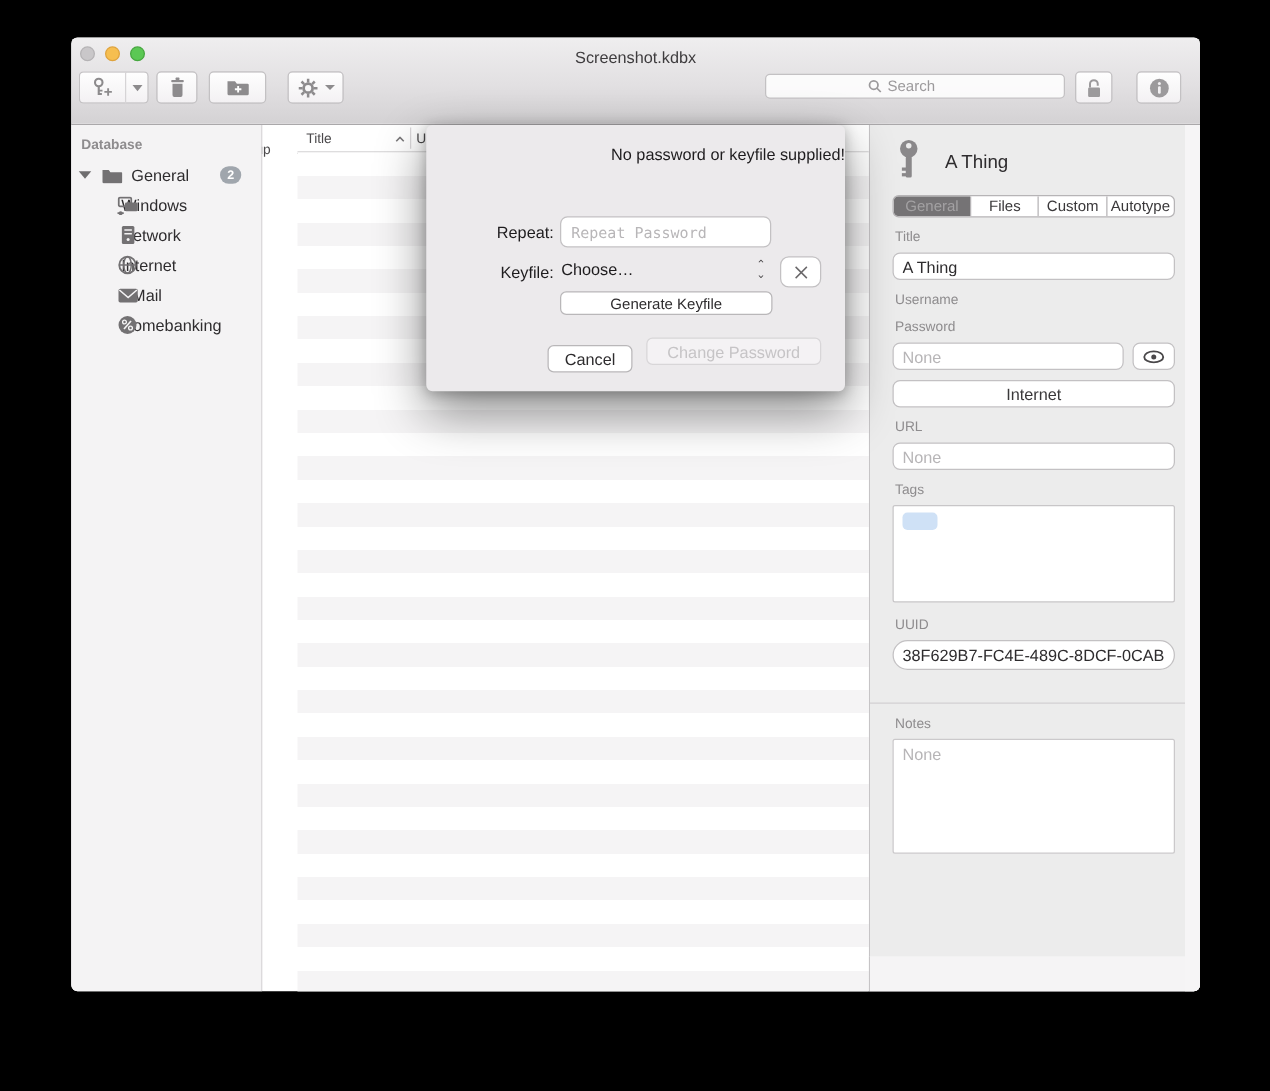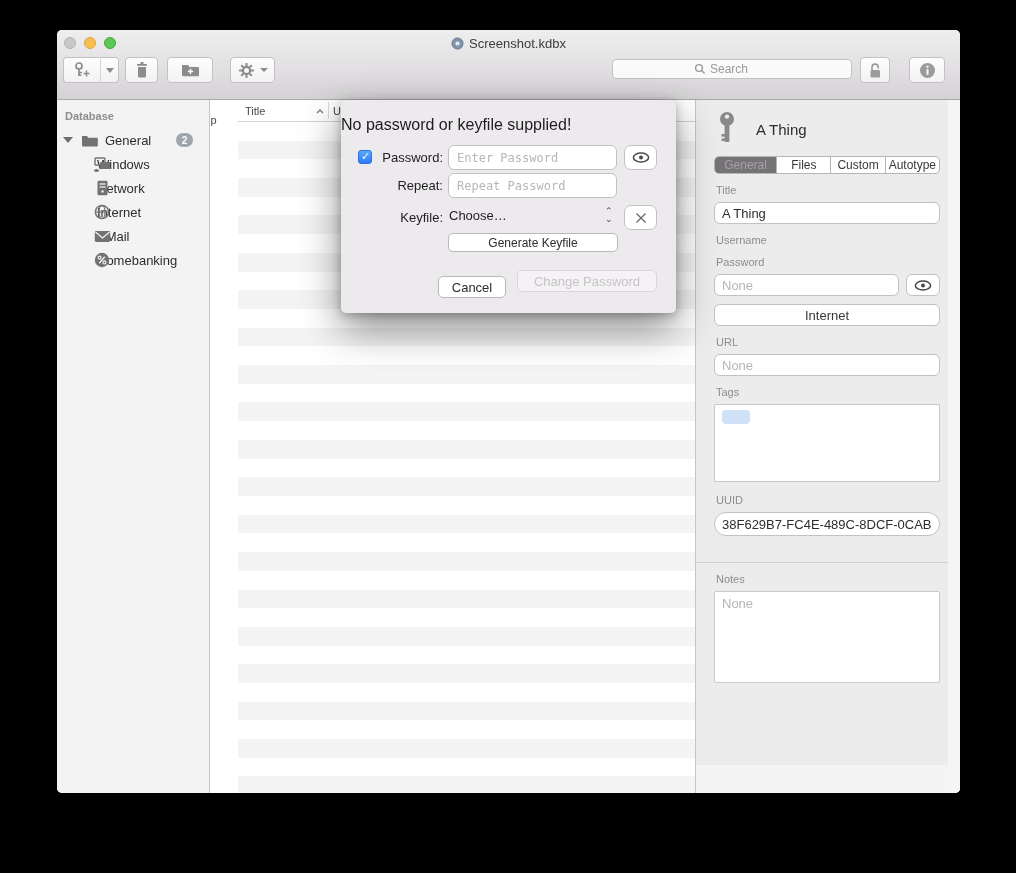--- a/index.html
+++ b/index.html
@@ -14,21 +14,21 @@
   
   .chrome { position:absolute; left:0; top:0; right:0; height:70px;
     background:linear-gradient(180deg,#efeeef 0%,#e2e0e2 55%,#d4d2d4 100%);
     border-bottom:1px solid #aaa8aa; border-radius:5px 5px 0 0; }
   .traffic { position:absolute; top:7px; left:7px; display:flex; gap:8px; }
   .light { width:12px; height:12px; border-radius:50%; }
   .light.close { background:#c9c7c9; border:1px solid #b5b3b5; }
   .light.min   { background:#f6be50; border:1px solid #dfa33d; }
   .light.zoom  { background:#5bc854; border:1px solid #46a73f; }
   .titlewrap { position:absolute; top:4px; left:0; right:0; height:18px;
-    display:flex; align-items:center; justify-content:center; gap:5px; }
+    display:flex; align-items:center; justify-content:center; gap:5px;flex-direction:column; }
   .title-text { font-size:13px; color:#3e3c3e; }
 
   .tb-btn { position:absolute; top:27px; height:26px;
     background:linear-gradient(#fefefe,#f3f1f3); border:1px solid #c3c1c3; border-radius:4px;
     display:flex; align-items:center; justify-content:center; cursor:default; }
   .tb-label { position:absolute; top:84px; font-size:11px; color:#4b494b; text-align:center; }
   .seg-main { border-radius:4px 0 0 4px; border-right:none; }
   .seg-arrow { border-radius:0 4px 4px 0; border-left:1px solid #d6d4d6; }
   .caret-down { width:0; height:0; border-left:4px solid transparent; border-right:4px solid transparent; border-top:5px solid #8d8b8d; }
 
@@ -93,21 +93,21 @@
   .ins-div { border-top:1px solid #d2d0d2; margin:26px -20px 0 -18px; }
   .notes-box { width:100%; height:92px; background:#fff; border:1px solid #cbc9cb; border-radius:2px;
     font-size:13px; font-family:inherit; color:#2e2c2e; padding:4px 7px; resize:none; outline:none; }
   .notes-box::placeholder { color:#b7b5b7; }
   .ins-footer { position:absolute; left:638px; right:0; bottom:0; height:28px; background:#f5f4f5;
     border-left:1px solid #c6c4c6; border-radius:0 0 5px 0; }
 
   
   .dialog { position:absolute; left:284px; top:70px; width:335px; height:213px; background:#eceaec;
     border-radius:5px; box-shadow:0 16px 40px rgba(0,0,0,.45), 0 2px 10px rgba(0,0,0,.25); z-index:20; }
-  .dlg-msg { position:absolute; top:16px; left:0; right:0; text-align:left; font-size:16px; font-weight:500; color:#1e1c1e; }
+  .dlg-msg { position:absolute; top:16px; left:0; right:0; text-align:right; font-size:13px; font-weight:500; color:#1e1c1e; }
   .dlg-row { position:absolute; left:0; right:0; height:26px; }
   .dlg-label { position:absolute; left:30px; width:72px; text-align:right; font-size:13px; color:#1e1c1e; top:5px; }
   .dlg-input { position:absolute; left:107px; top:0; width:169px; height:25px; background:#fff;
     border:1px solid #c3c1c3; border-radius:6px; padding:0 8px; outline:none;
     font-family:"DejaVu Sans Mono",monospace; font-size:12px; color:#2e2c2e; }
   .dlg-input::placeholder { color:#b8b6b8; }
   .dlg-sq { position:absolute; left:283px; top:0; width:33px; height:25px; background:#fff;
     border:1px solid #c3c1c3; border-radius:7px; display:flex; align-items:center; justify-content:center; }
   .dlg-check { position:absolute; left:17px; top:5px; }
   .choose-text { position:absolute; left:108px; top:3px; font-size:13px; color:#1e1c1e; }
@@ -354,31 +354,20 @@
         <div class="ins-label">Notes</div>
         <textarea class="notes-box" placeholder="None" style=""></textarea>
       </div>
       <div class="ins-footer"></div>
       <div class="scroll-strip"></div>
     </div>
 
     <div class="dialog">
       <div class="dlg-msg">No password or keyfile supplied!</div>
 
-      <div class="dlg-row" style="top:45px;">
-        <span class="check on dlg-check"></span>
-        <span class="dlg-label">Password:</span>
-        <input type="text" class="dlg-input" placeholder="Enter Password" style="">
-        <div class="dlg-sq">
-          <svg width="18" height="11" viewBox="0 0 18 11">
-            <ellipse cx="9" cy="5.5" rx="7.6" ry="4.4" fill="none" stroke="#4a484a" stroke-width="1.5"></ellipse>
-            <circle cx="9" cy="5.5" r="2" fill="#4a484a"></circle>
-          </svg>
-        </div>
-      </div>
 
       <div class="dlg-row" style="top:73px;">
         <span class="dlg-label">Repeat:</span>
         <input type="text" class="dlg-input" placeholder="Repeat Password" style="">
       </div>
 
       <div class="dlg-row" style="top:105px;">
         <span class="dlg-label">Keyfile:</span>
         <span class="choose-text">Choose…</span>
         <span class="stepper">

